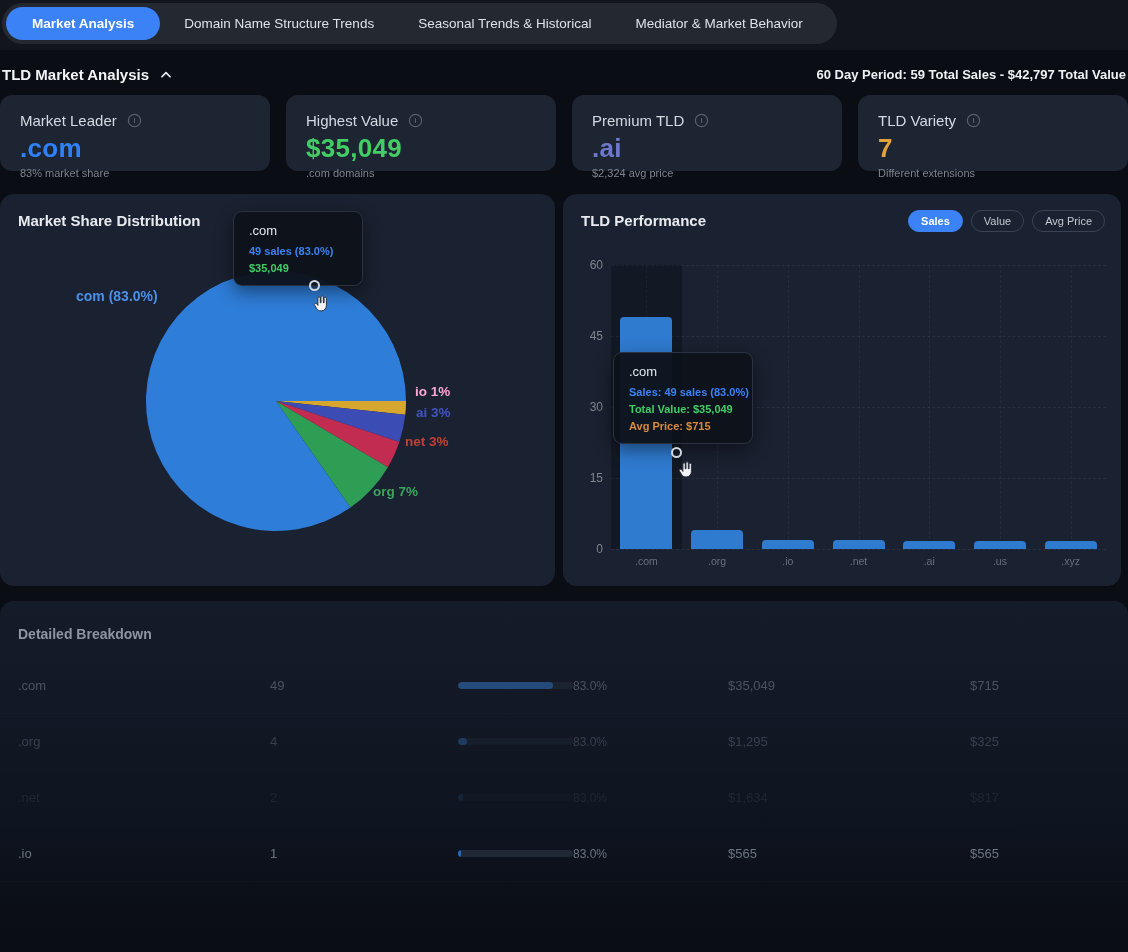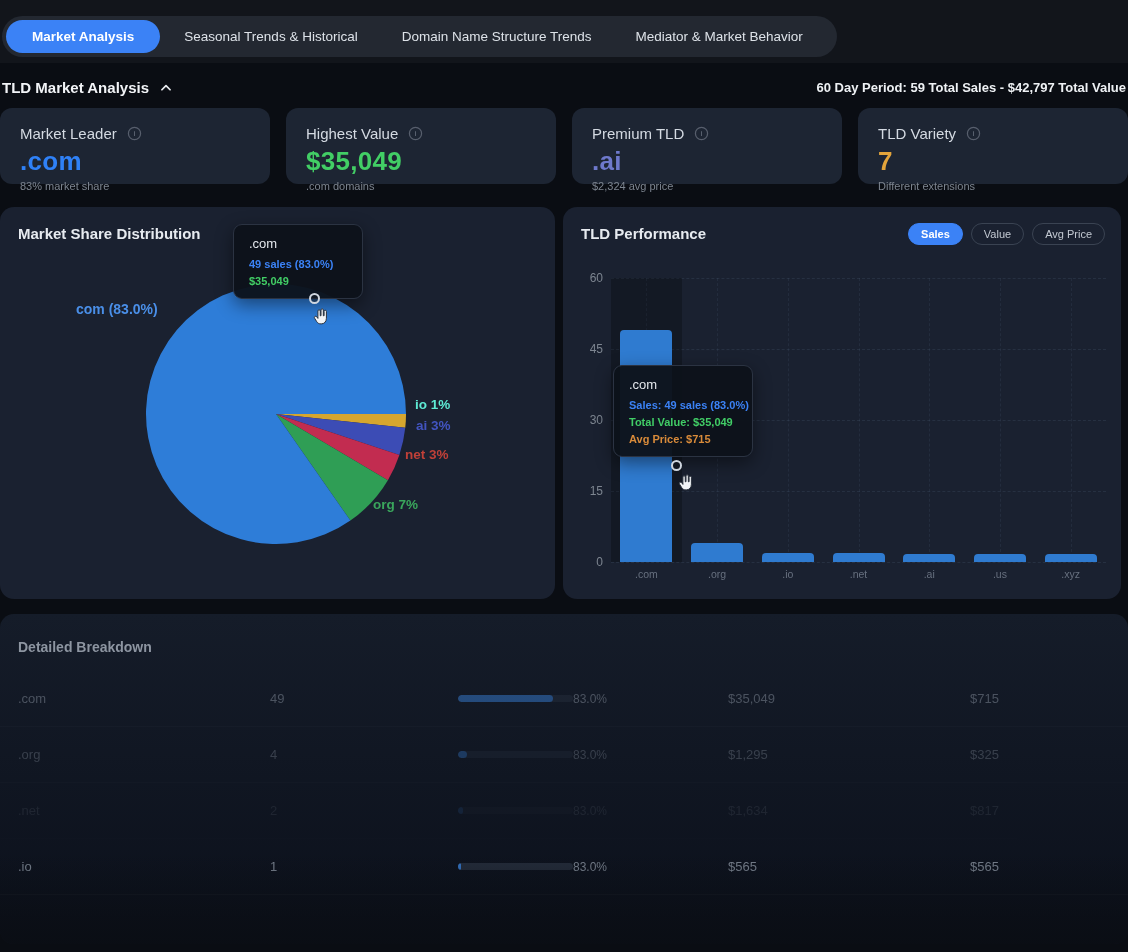--- a/index.html
+++ b/index.html
@@ -4,21 +4,21 @@
 <style>
   * { margin:0; padding:0; box-sizing:border-box; }
   html,body { width:1128px; height:952px; overflow:hidden; }
   body {
     background:#0a0d13;
     font-family:"Liberation Sans", sans-serif;
     color:#e8ebef;
     position:relative;
   }
   
-  .topstrip { background:#12151b; padding:16px 0 6px 2px; }
+  .topstrip { background:#12151b; padding:3px 0 6px 2px; }
   .tabbar {
     display:inline-flex; align-items:center; gap:4px;
     background:#232831; border-radius:22px; padding:4px 14px 4px 4px;
   }
   .tab {
     font-size:13.5px; color:#dde2e8; padding:9px 20px; border-radius:18px;
     white-space:nowrap; cursor:pointer;
   }
   .tab.active { background:#3b82f6; color:#ffffff; font-weight:700; padding:9px 26px; }
   
@@ -103,22 +103,22 @@
     position:absolute; left:0; right:0; bottom:0; height:90px; pointer-events:none;
     background:linear-gradient(rgba(10,13,19,0), rgba(10,13,19,.85));
   }
 </style>
 </head>
 <body>
 
 <div class="topstrip">
   <div class="tabbar">
     <div class="tab active">Market Analysis</div>
+    <div class="tab">Domain Name Structure Trends</div>
     <div class="tab">Seasonal Trends &amp; Historical</div>
-    <div class="tab">Domain Name Structure Trends</div>
     <div class="tab">Mediator &amp; Market Behavior</div>
   </div>
 </div>
 
 <div class="section-header">
   <div class="sh-left">
     <span class="sh-title">TLD Market Analysis</span>
     <span style="display:inline-flex">
       <svg width="14" height="14" viewBox="0 0 24 24" fill="none" stroke="#e8ebef" stroke-width="3" stroke-linecap="round" stroke-linejoin="round">
           <polyline points="5 15 12 8 19 15"></polyline>
@@ -189,21 +189,21 @@
     <div class="panel-title">Market Share Distribution</div>
     <svg id="pie-svg" width="270" height="270" viewBox="0 0 270 270">
         <path d="M 135 135 L 265 135 A 130 130 0 0 1 264.2591027516099 148.85945005578378 Z" fill="#d6a62e"></path>
         <path d="M 135 135 L 264.2591027516099 148.85945005578378 A 130 130 0 0 1 258.3824988487383 175.94824755518962 Z" fill="#3c4cb5"></path>
         <path d="M 135 135 L 258.3824988487383 175.94824755518962 A 130 130 0 0 1 246.89646351051266 201.17538404754828 Z" fill="#c22c50"></path>
         <path d="M 135 135 L 246.89646351051266 201.17538404754828 A 130 130 0 0 1 209.41617632729682 241.5937742123088 Z" fill="#2f9e55"></path>
         <path d="M 135 135 L 209.41617632729682 241.5937742123088 A 130 130 0 1 1 265 134.99999999999997 Z" fill="#2e7dd8"></path>
       </svg>
 
     <span class="pie-label pl-com" style="color: rgb(74, 143, 232);">com (83.0%)</span>
-    <span class="pie-label pl-io" style="color: #5eead4;">io 1%</span>
+    <span class="pie-label pl-io" style="color: #f9a8d4;">io 1%</span>
     <span class="pie-label pl-ai" style="color: rgb(66, 84, 192);">ai 3%</span>
     <span class="pie-label pl-net" style="color: rgb(192, 64, 56);">net 3%</span>
     <span class="pie-label pl-org" style="color: rgb(58, 166, 92);">org 7%</span>
 
     <div class="tooltip pie-tooltip">
       <div class="tt-title">.com</div>
       <div class="tt-line" style="color: rgb(59, 130, 246);">49 sales (83.0%)</div>
       <div class="tt-line" style="color: rgb(65, 205, 102);">$35,049</div>
     </div>
     <div class="anchor-ring" style="left:309px; top:86px;"></div>

